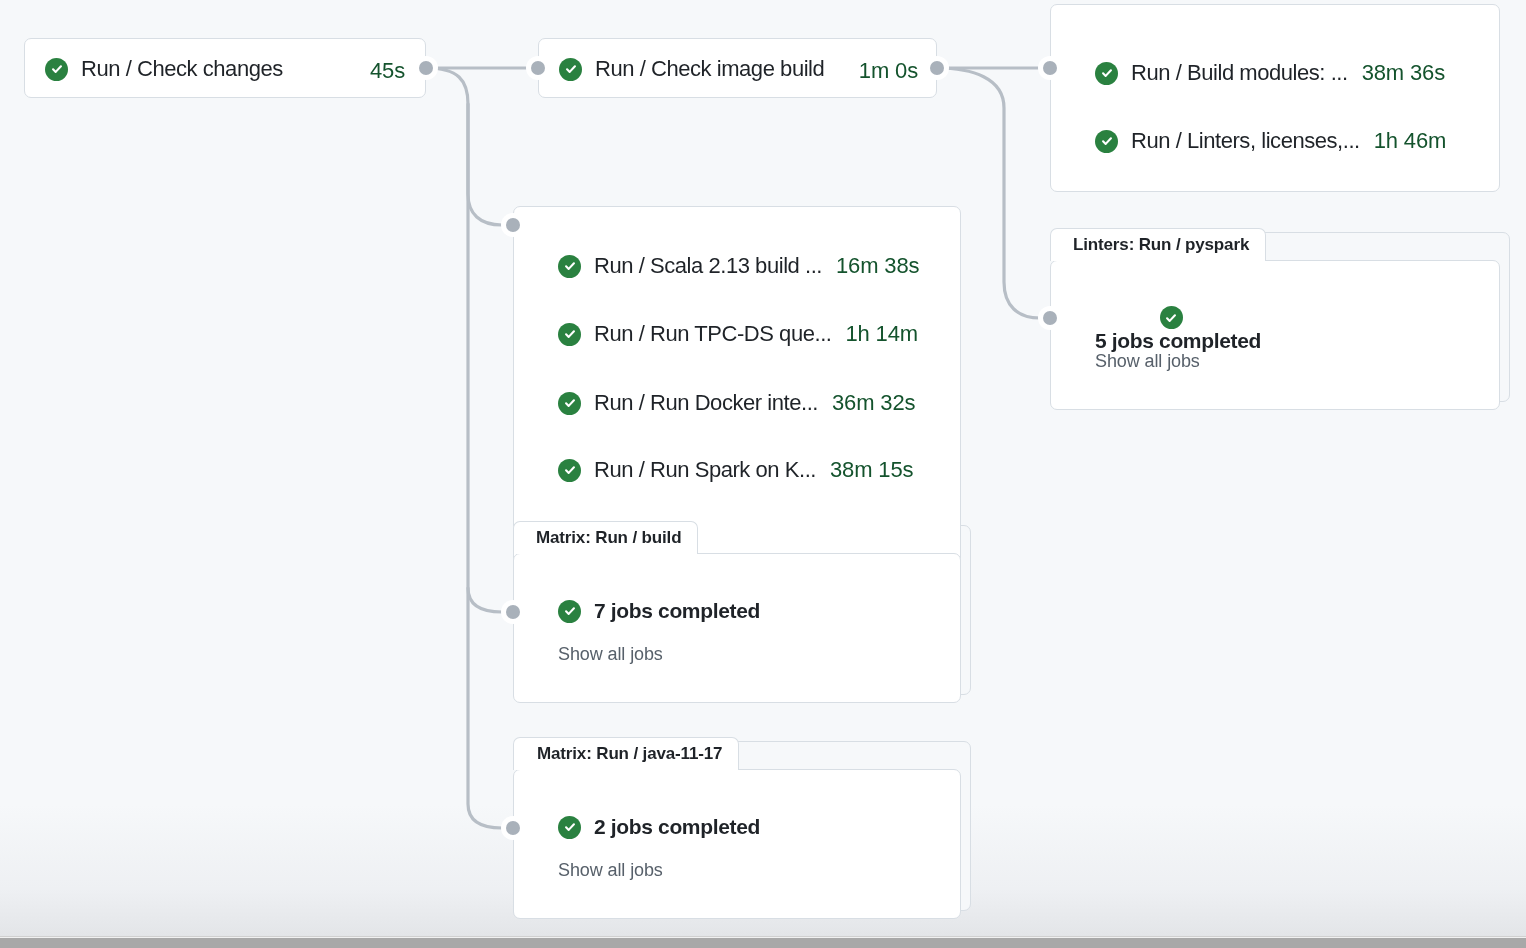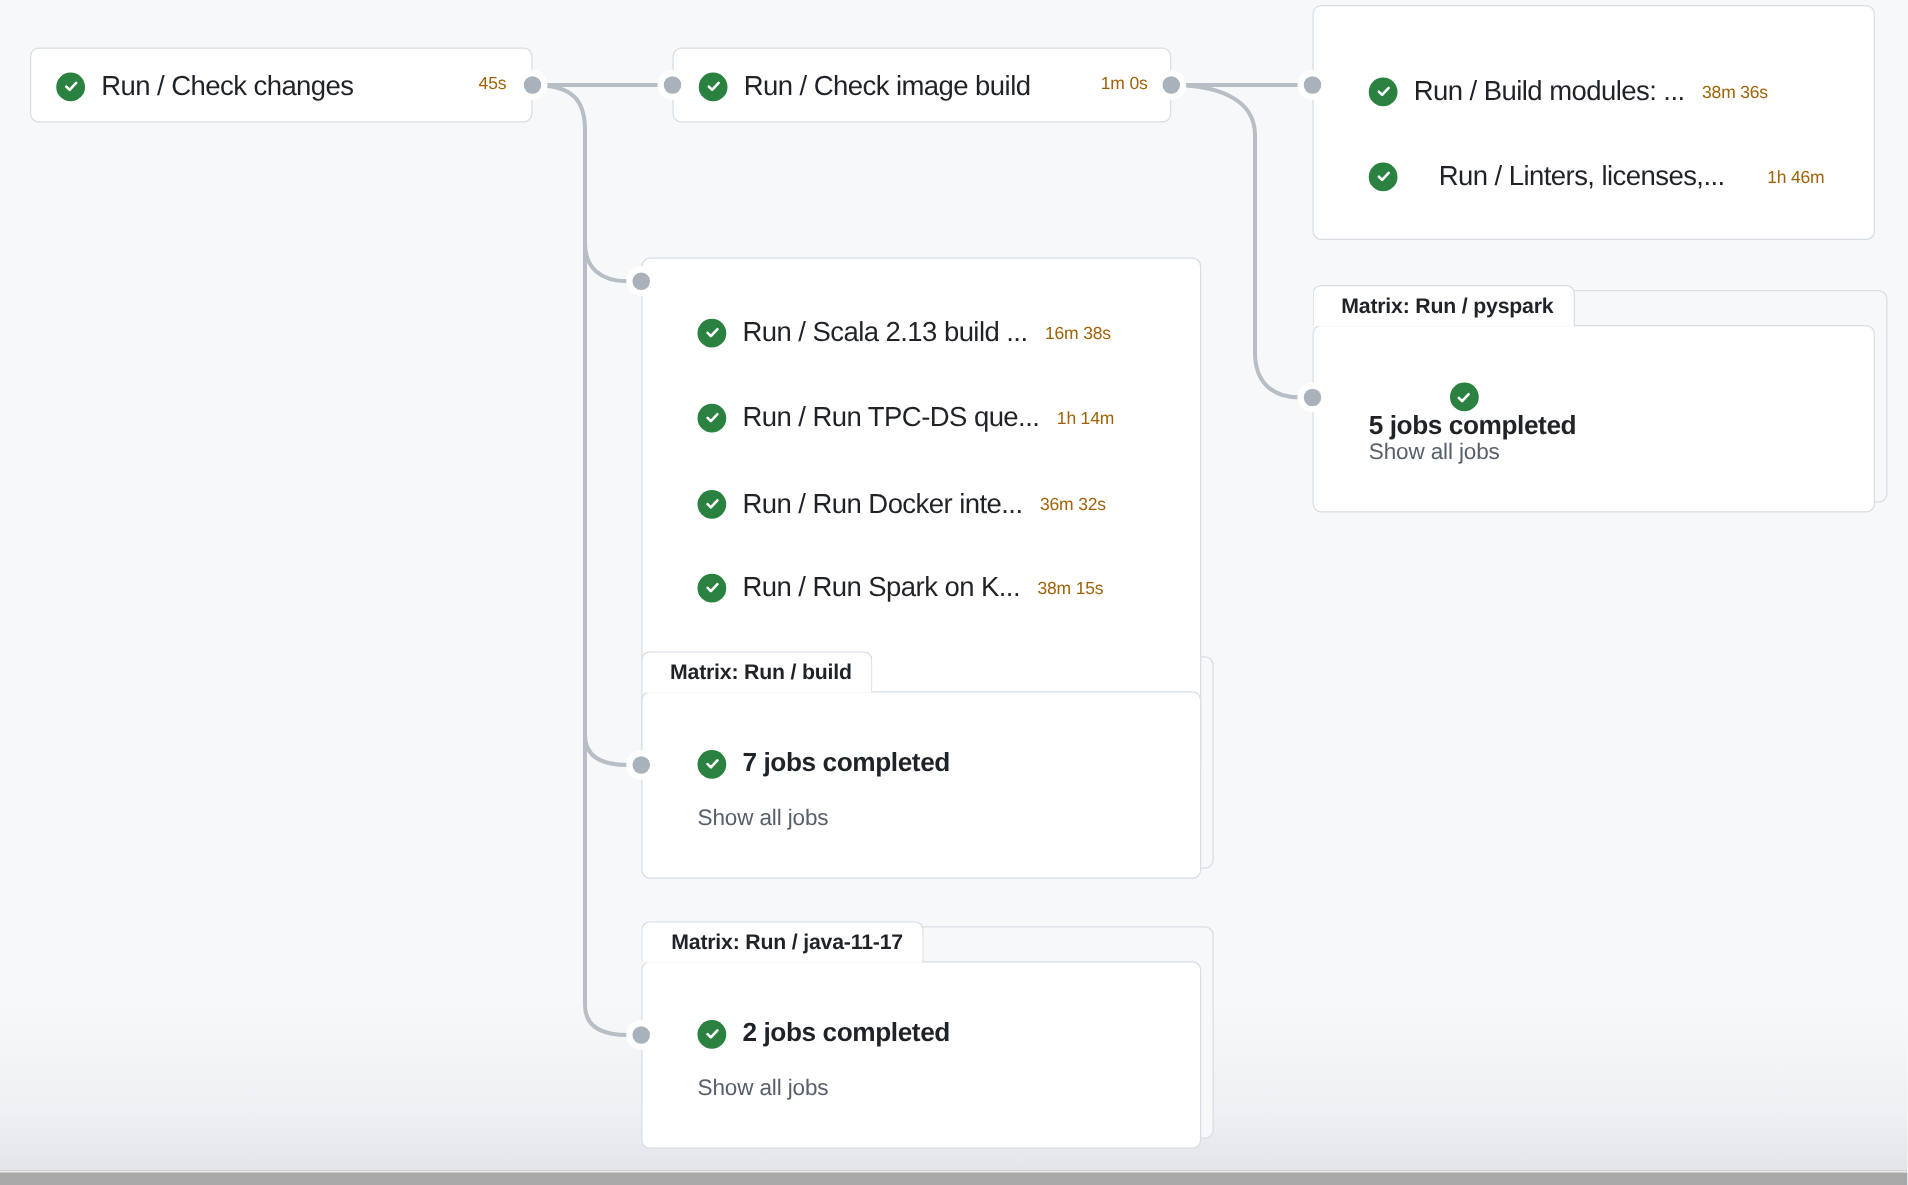--- a/index.html
+++ b/index.html
@@ -112,23 +112,23 @@
   }
   .check-icon svg { display: block; }
 
   .job-name {
     font-size: 22px;
     font-weight: 500;
     color: #1f2328;
     letter-spacing: -0.45px;
   }
   .job-duration {
-    font-size: 14px;
+    font-size: 22px;
     font-weight: 400;
-    color: #a16207;
+    color: #14532d;
     letter-spacing: -0.15px;
     margin-left: 14px;
     text-align: right;
   }
 
   
   .matrix-row {
     position: absolute;
     display: flex;
     align-items: center;
@@ -218,21 +218,21 @@
   <div class="card" style="left:1050px; top:4px; width:450px; height:188px;">
     <div class="job-row" style="left:44px; top:51px;">
       <span class="check-icon">
         <svg width="14" height="14" viewBox="0 0 16 16">
             <path d="M3.5 8.3l3 3 6-6.4" stroke="#fff" stroke-width="2.4" fill="none" stroke-linecap="round" stroke-linejoin="round"></path>
           </svg>
       </span>
       <span class="job-name">Run / Build modules: ...</span>
       <span class="job-duration">38m 36s</span>
     </div>
-    <div class="job-row" style="left:44px; top:119px;gap:20px;">
+    <div class="job-row" style="left:44px; top:119px;">
       <span class="check-icon">
         <svg width="14" height="14" viewBox="0 0 16 16">
             <path d="M3.5 8.3l3 3 6-6.4" stroke="#fff" stroke-width="2.4" fill="none" stroke-linecap="round" stroke-linejoin="round"></path>
           </svg>
       </span>
       <span class="job-name">Run / Linters, licenses,...</span>
       <span class="job-duration">1h 46m</span>
     </div>
   </div>
   <div class="port" style="left:1050px; top:68px;"></div>
@@ -272,21 +272,21 @@
           </svg>
       </span>
       <span class="job-name">Run / Run Spark on K...</span>
       <span class="job-duration">38m 15s</span>
     </div>
   </div>
   <div class="port" style="left:513px; top:225px;"></div>
 
   <div class="stack-back" style="left:1060px; top:232px; width:450px; height:170px;"></div>
   <div class="matrix-tab" style="left:1050px; top:228px;">
-    <span class="matrix-tab-label">Matrix: Run / pyspark</span>
+    <span class="matrix-tab-label">Linters: Run / pyspark</span>
   </div>
   <div class="card" style="left:1050px; top:260px; width:450px; height:150px;">
     <div class="matrix-row" style="left:44px; top:45px;flex-direction:column;">
       <span class="check-icon">
         <svg width="14" height="14" viewBox="0 0 16 16">
             <path d="M3.5 8.3l3 3 6-6.4" stroke="#fff" stroke-width="2.4" fill="none" stroke-linecap="round" stroke-linejoin="round"></path>
           </svg>
       </span>
       <span class="matrix-summary">5 jobs completed</span>
     </div>

